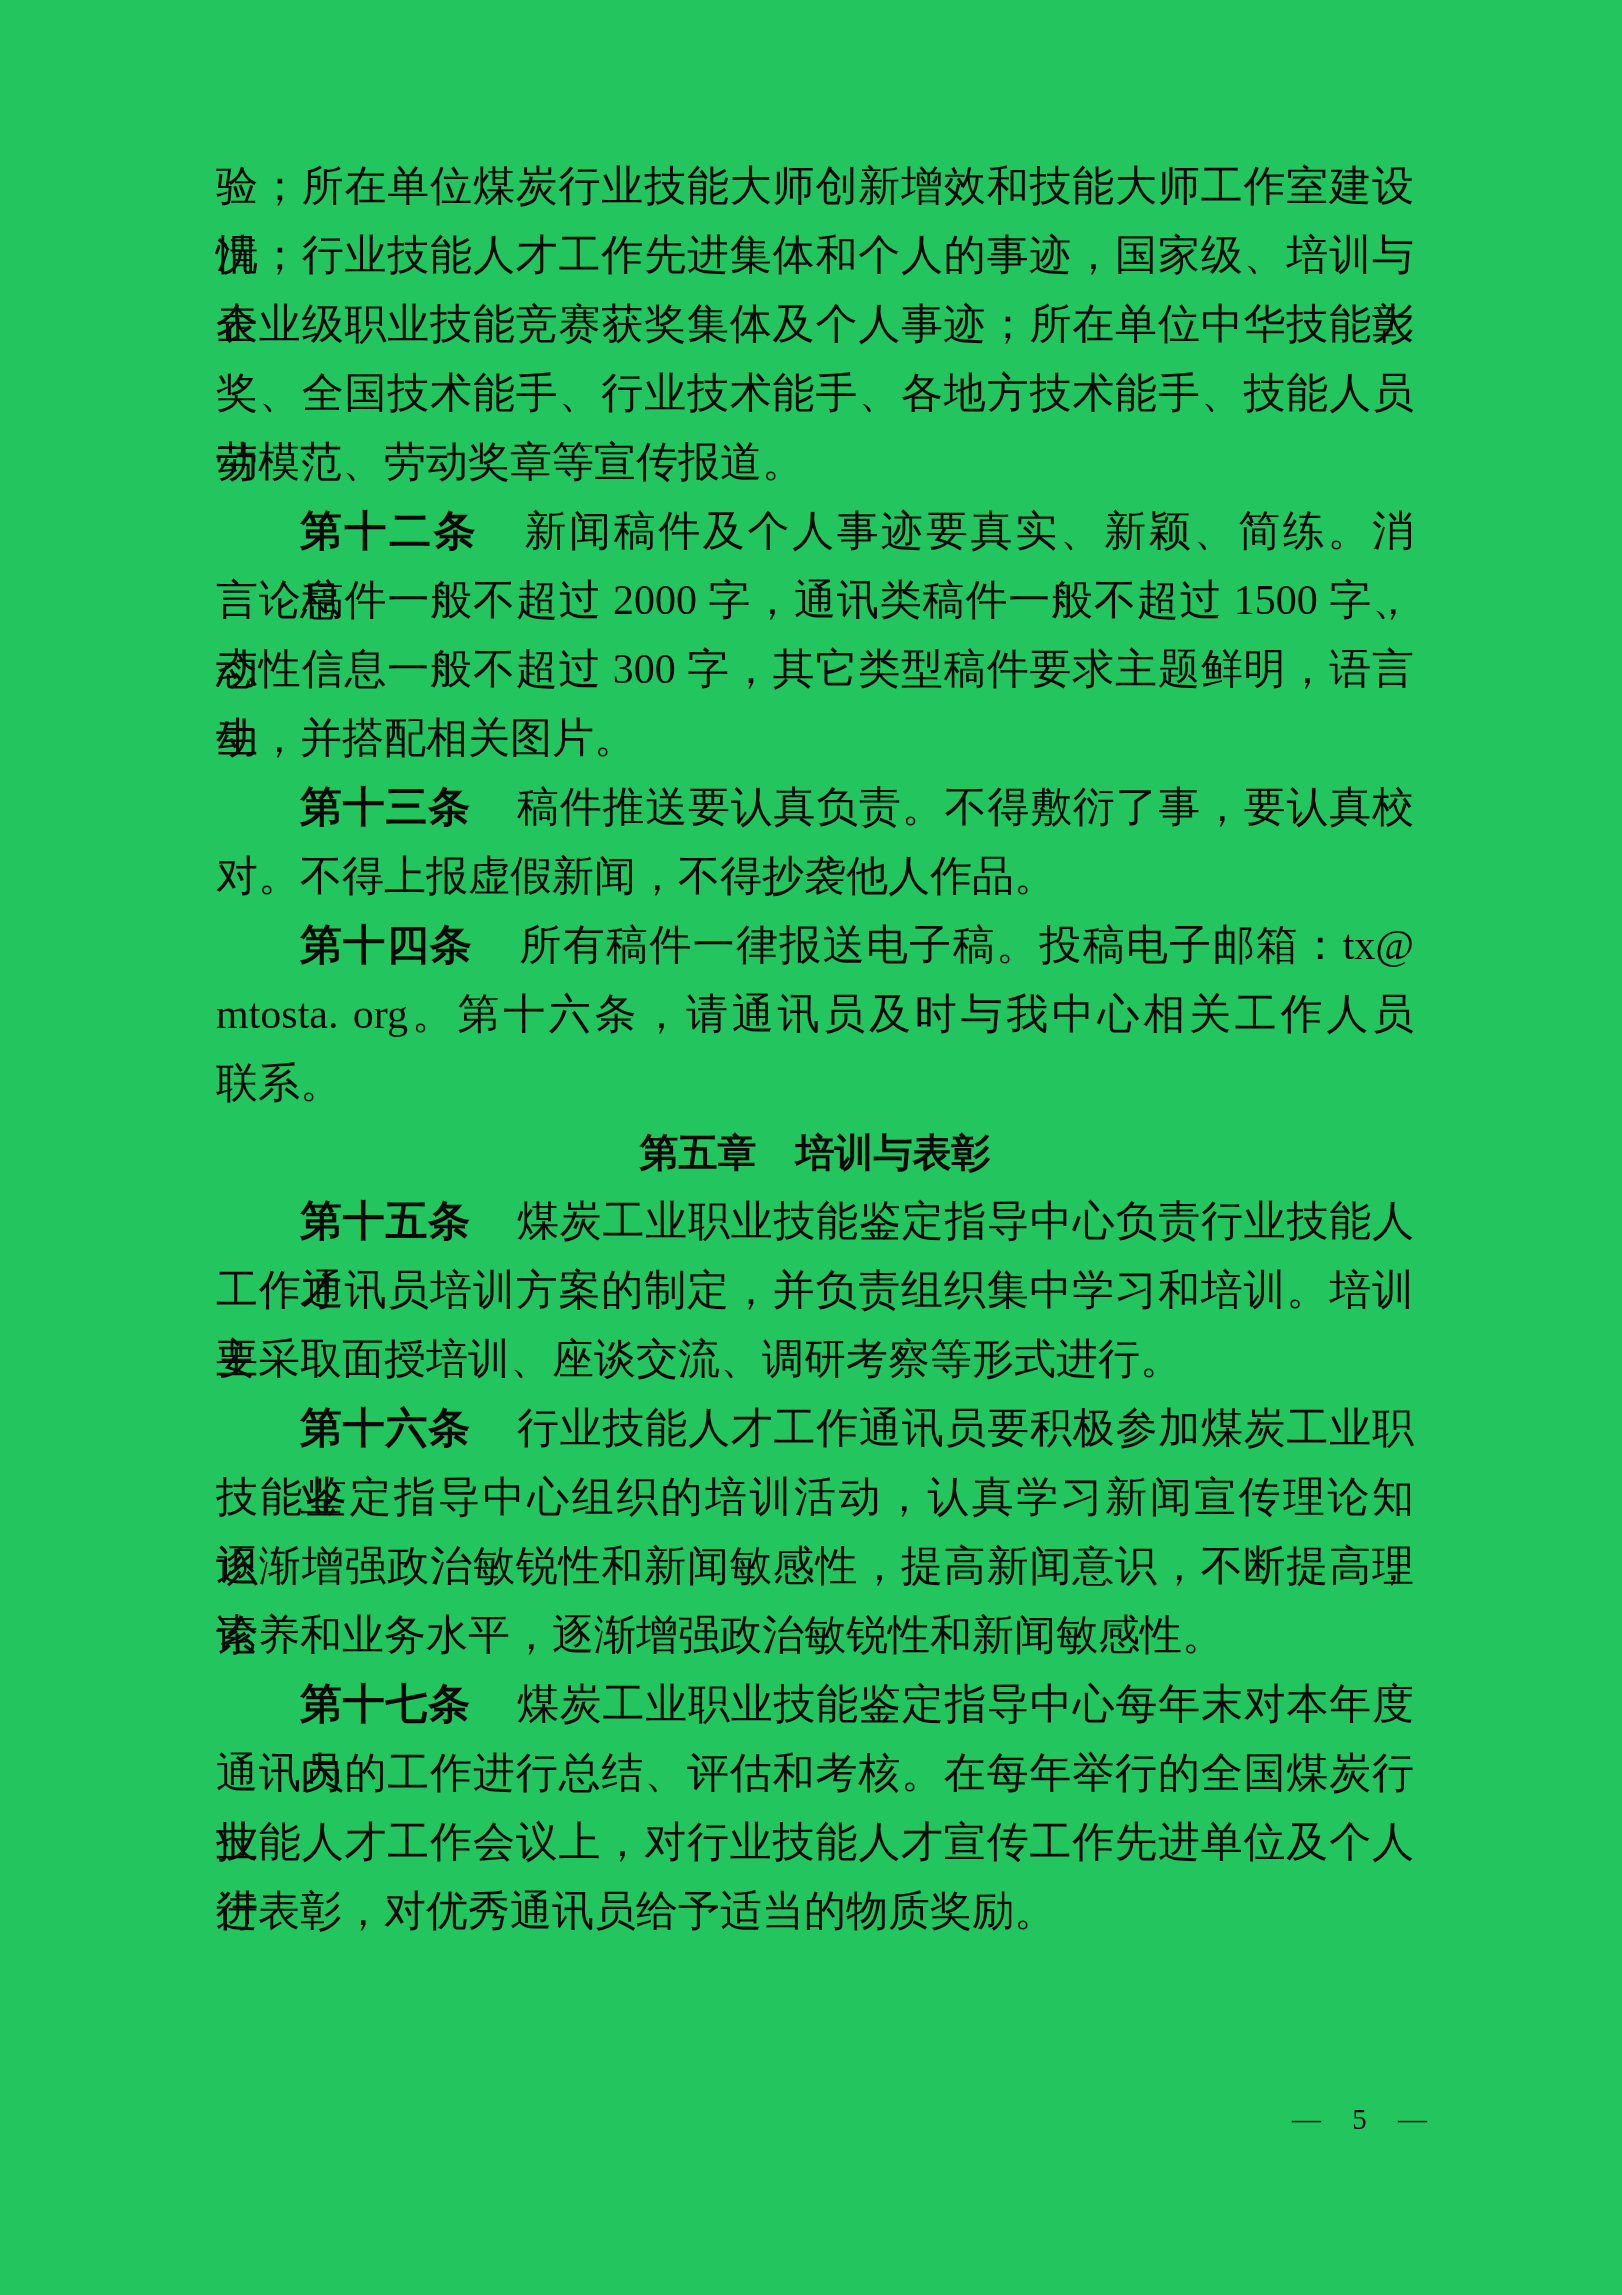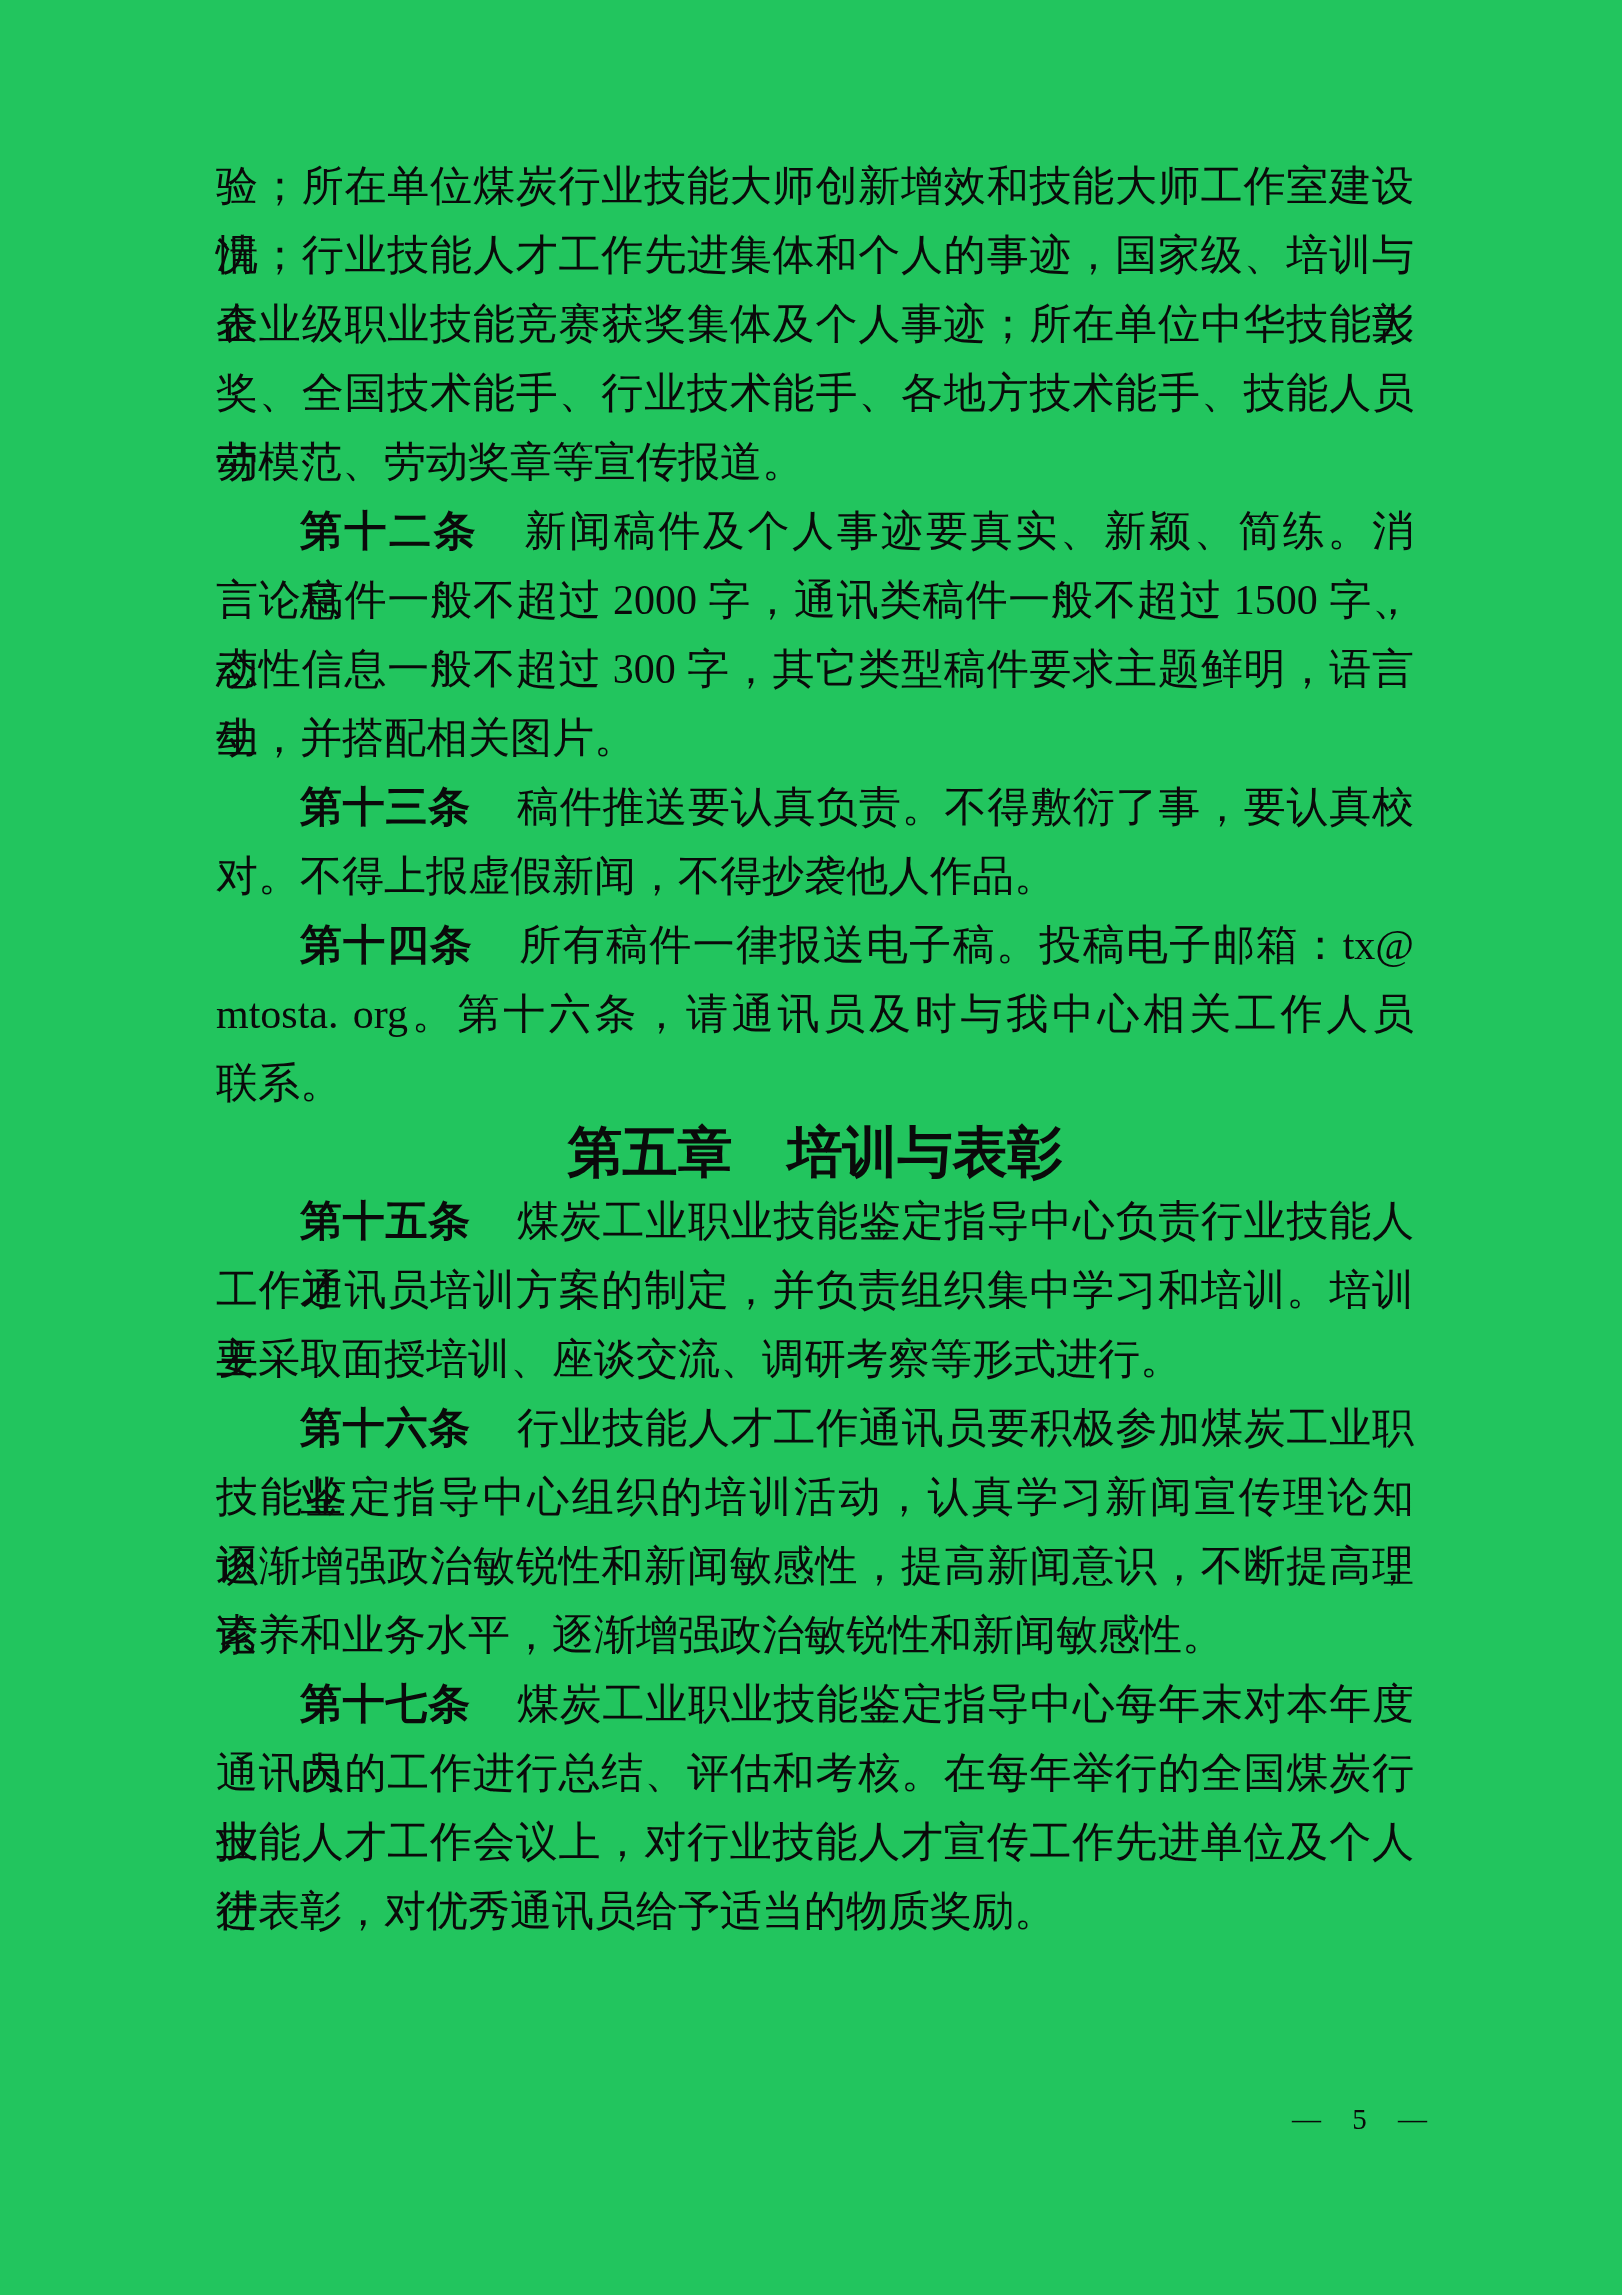--- a/index.html
+++ b/index.html
@@ -39,21 +39,21 @@
     box-sizing: border-box;
   }
   .line .term {
     font-weight: 700;
     margin-right: 46px;
   }
   .line.heading {
     text-align: center;
     text-align-last: center;
     font-weight: 700;
-    font-size: 55px;
+    font-size: 39px;
   }
   .page-footer {
     position: absolute;
     top: 2105px;
     left: 1292px;
     width: 135px;
     display: flex;
     justify-content: space-between;
     align-items: center;
     font-size: 29px;

